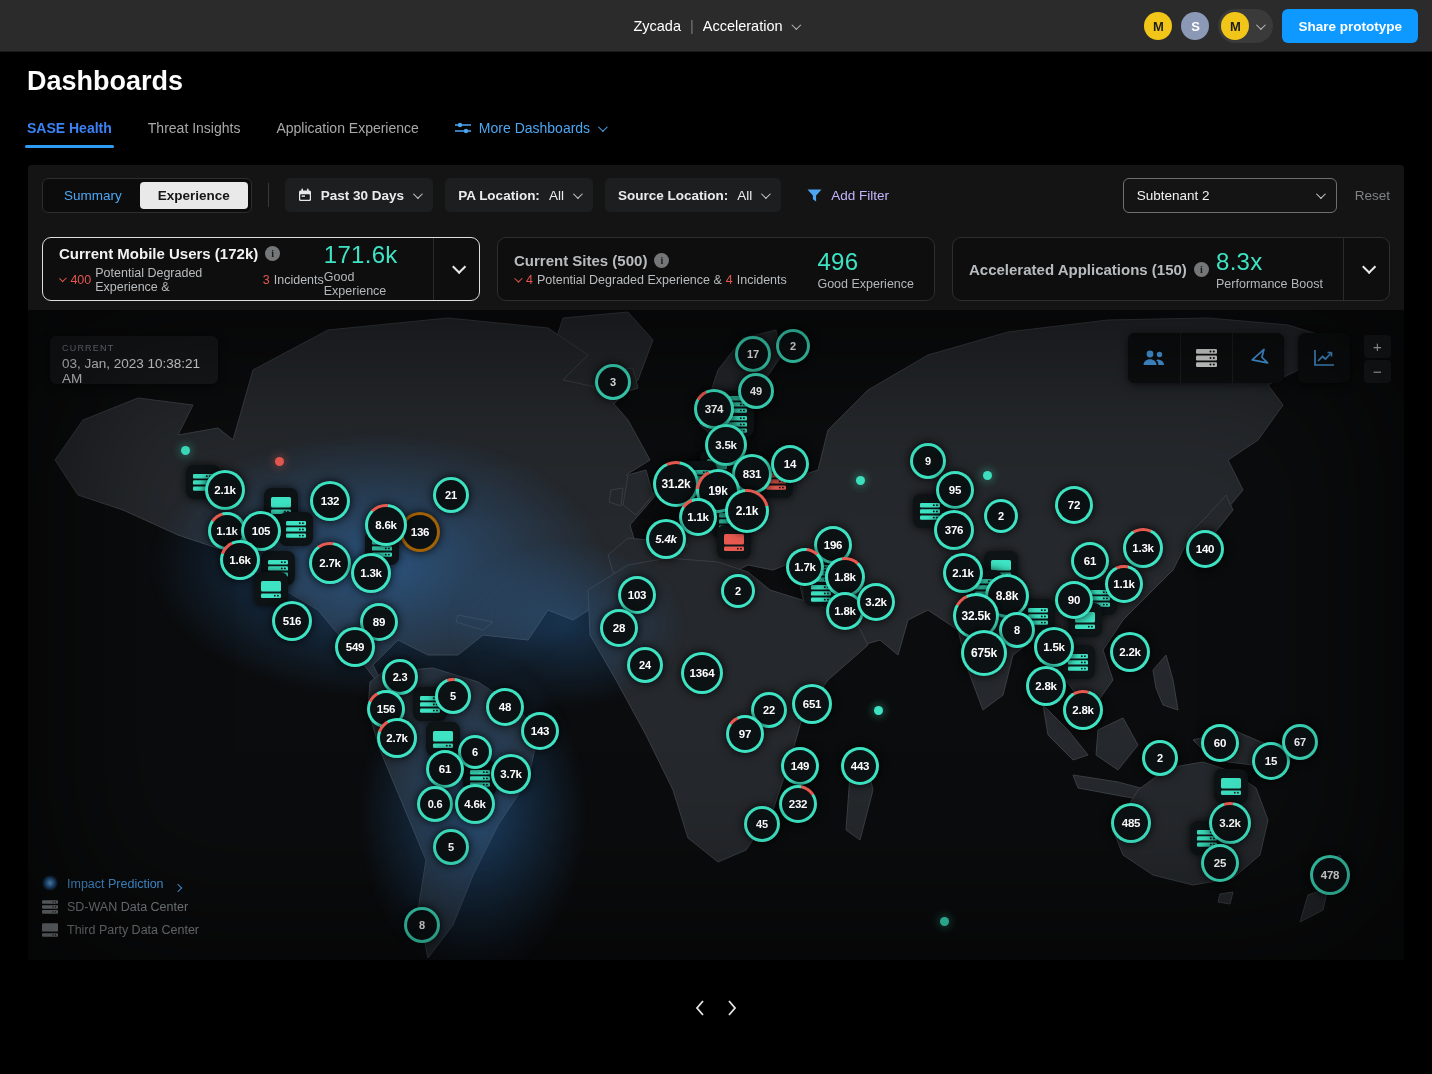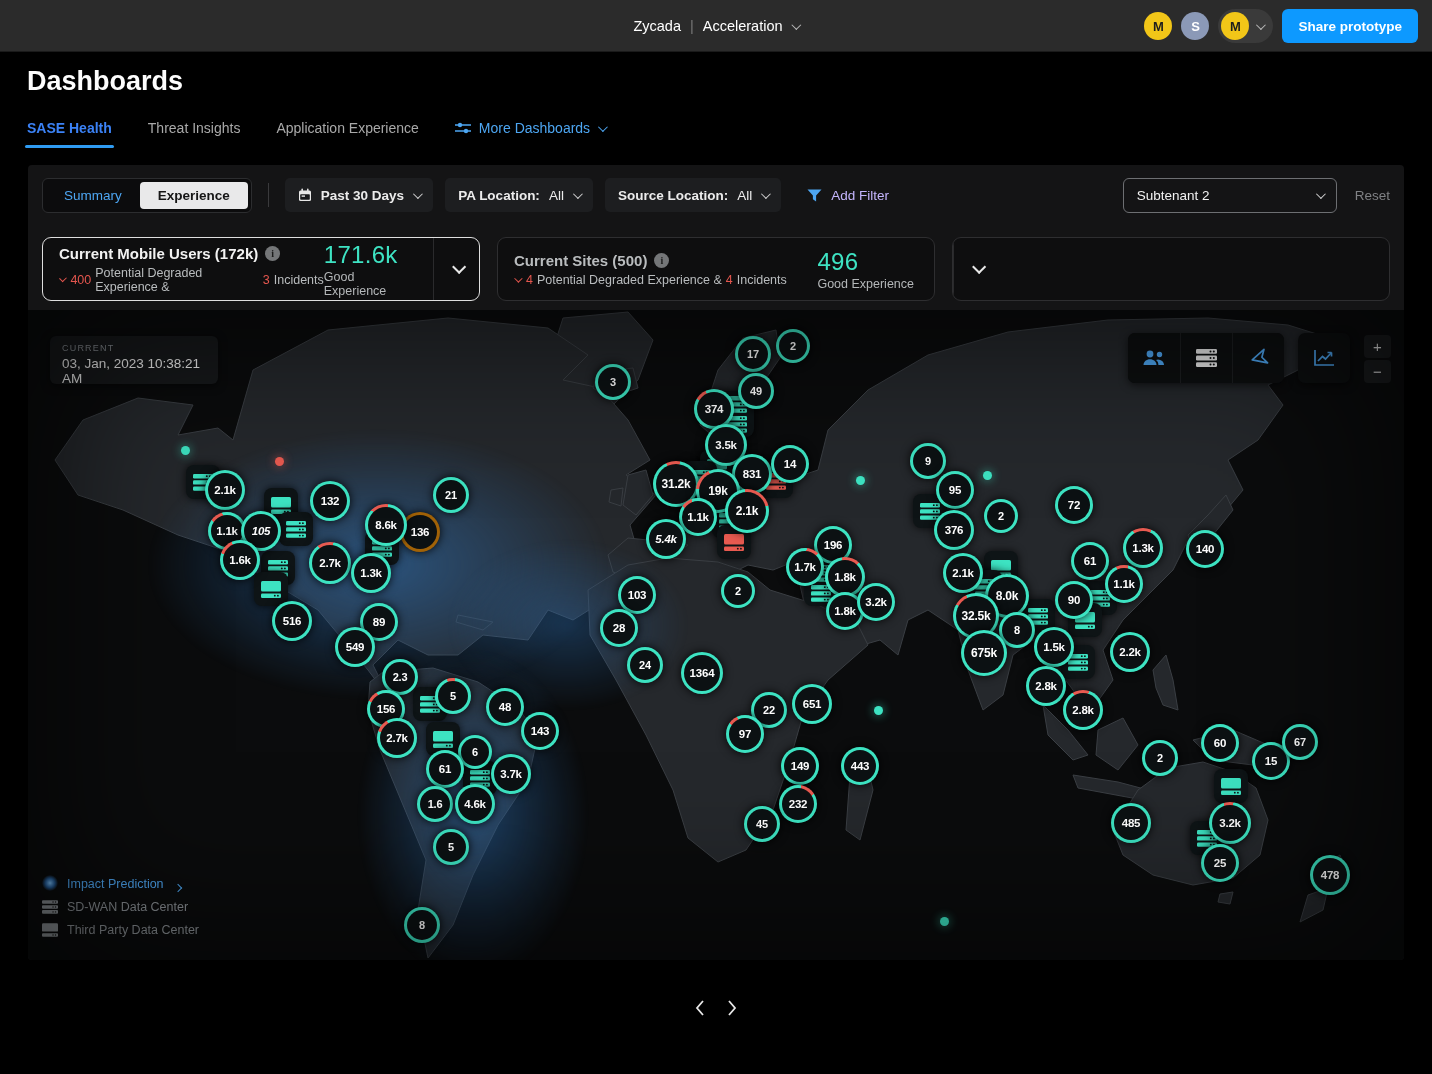--- a/index.html
+++ b/index.html
@@ -222,20 +222,32 @@
           </div>
         </div>
         <div class="card-value">
           <div class="num">496</div>
           <div class="cap">Good Experience</div>
         </div>
       </div>
     </div>
 
     <div class="card dim">
+      <div class="card-main">
+        <div>
+          <div class="card-title">
+            <span>Accelerated Applications (150)</span>
+            <span class="info-icon"></span>
+          </div>
+        </div>
+        <div class="card-value">
+          <div class="num">8.3x</div>
+          <div class="cap">Performance Boost</div>
+        </div>
+      </div>
       <div class="card-expand">
         <span class="chev-big"></span>
       </div>
     </div>
   </div>
 
   <div id="map">
     <svg id="map-svg" width="1376" height="650" viewBox="0 0 1376 650">
       <g fill="#25282c" stroke="#3a3e43" stroke-width="1" stroke-linejoin="round">
         <path d="M535 8 L600 2 L625 30 L610 70 L575 105 L540 95 L520 55 Z"></path>
@@ -673,21 +685,21 @@
             <span style="font-size: 11.5px;">136</span>
           </div>
         </div>
         <div class="bubble" style="left: 180px; top: 202px; width: 38px; height: 38px; background: conic-gradient(from -55deg, rgb(232, 90, 80) 0deg, rgb(232, 90, 80) 40deg, rgb(61, 227, 194) 40deg, rgb(61, 227, 194) 360deg);">
           <div class="in">
             <span style="font-size: 11.5px;">1.1k</span>
           </div>
         </div>
         <div class="bubble" style="left: 213px; top: 201px; width: 40px; height: 40px; background: rgb(61, 227, 194);">
           <div class="in">
-            <span style="font-size: 11.5px; font-style: italic;">105</span>
+            <span style="font-size: 11.5px;">105</span>
           </div>
         </div>
         <div class="bubble" style="left: 337px; top: 194px; width: 42px; height: 42px; background: conic-gradient(from -45deg, rgb(232, 90, 80) 0deg, rgb(232, 90, 80) 50deg, rgb(61, 227, 194) 50deg, rgb(61, 227, 194) 360deg);">
           <div class="in">
             <span style="font-size: 11.5px;">8.6k</span>
           </div>
         </div>
         <div class="bubble" style="left: 192px; top: 230px; width: 40px; height: 40px; background: conic-gradient(from -70deg, rgb(232, 90, 80) 0deg, rgb(232, 90, 80) 45deg, rgb(61, 227, 194) 45deg, rgb(61, 227, 194) 360deg);">
           <div class="in">
             <span style="font-size: 11.5px;">1.6k</span>
@@ -758,21 +770,21 @@
             <span style="font-size: 11.5px;">61</span>
           </div>
         </div>
         <div class="bubble" style="left: 463px; top: 444px; width: 40px; height: 40px; background: rgb(61, 227, 194);">
           <div class="in">
             <span style="font-size: 11.5px;">3.7k</span>
           </div>
         </div>
         <div class="bubble" style="left: 389px; top: 476px; width: 36px; height: 36px; background: rgb(61, 227, 194);">
           <div class="in">
-            <span style="font-size: 11px;">1.6</span>
+            <span style="font-size: 11px;">0.6</span>
           </div>
         </div>
         <div class="bubble" style="left: 427px; top: 474px; width: 40px; height: 40px; background: rgb(61, 227, 194);">
           <div class="in">
             <span style="font-size: 11.5px;">4.6k</span>
           </div>
         </div>
         <div class="bubble" style="left: 405px; top: 519px; width: 36px; height: 36px; background: rgb(61, 227, 194);">
           <div class="in">
             <span style="font-size: 11px;">5</span>
@@ -968,21 +980,21 @@
             <span style="font-size: 11.5px;">2.1k</span>
           </div>
         </div>
         <div class="bubble" style="left: 1043px; top: 232px; width: 38px; height: 38px; background: rgb(61, 227, 194);">
           <div class="in">
             <span style="font-size: 11.5px;">61</span>
           </div>
         </div>
         <div class="bubble" style="left: 957px; top: 264px; width: 44px; height: 44px; background: rgb(61, 227, 194);">
           <div class="in">
-            <span style="font-size: 12px;">8.0k</span>
+            <span style="font-size: 12px;">8.8k</span>
           </div>
         </div>
         <div class="bubble" style="left: 1077px; top: 255px; width: 38px; height: 38px; background: conic-gradient(from -25deg, rgb(232, 90, 80) 0deg, rgb(232, 90, 80) 38deg, rgb(61, 227, 194) 38deg, rgb(61, 227, 194) 360deg);">
           <div class="in">
             <span style="font-size: 11.5px;">1.1k</span>
           </div>
         </div>
         <div class="bubble" style="left: 925px; top: 283px; width: 46px; height: 46px; background: conic-gradient(from -60deg, rgb(232, 90, 80) 0deg, rgb(232, 90, 80) 35deg, rgb(61, 227, 194) 35deg, rgb(61, 227, 194) 360deg);">
           <div class="in">
             <span style="font-size: 12px;">32.5k</span>

